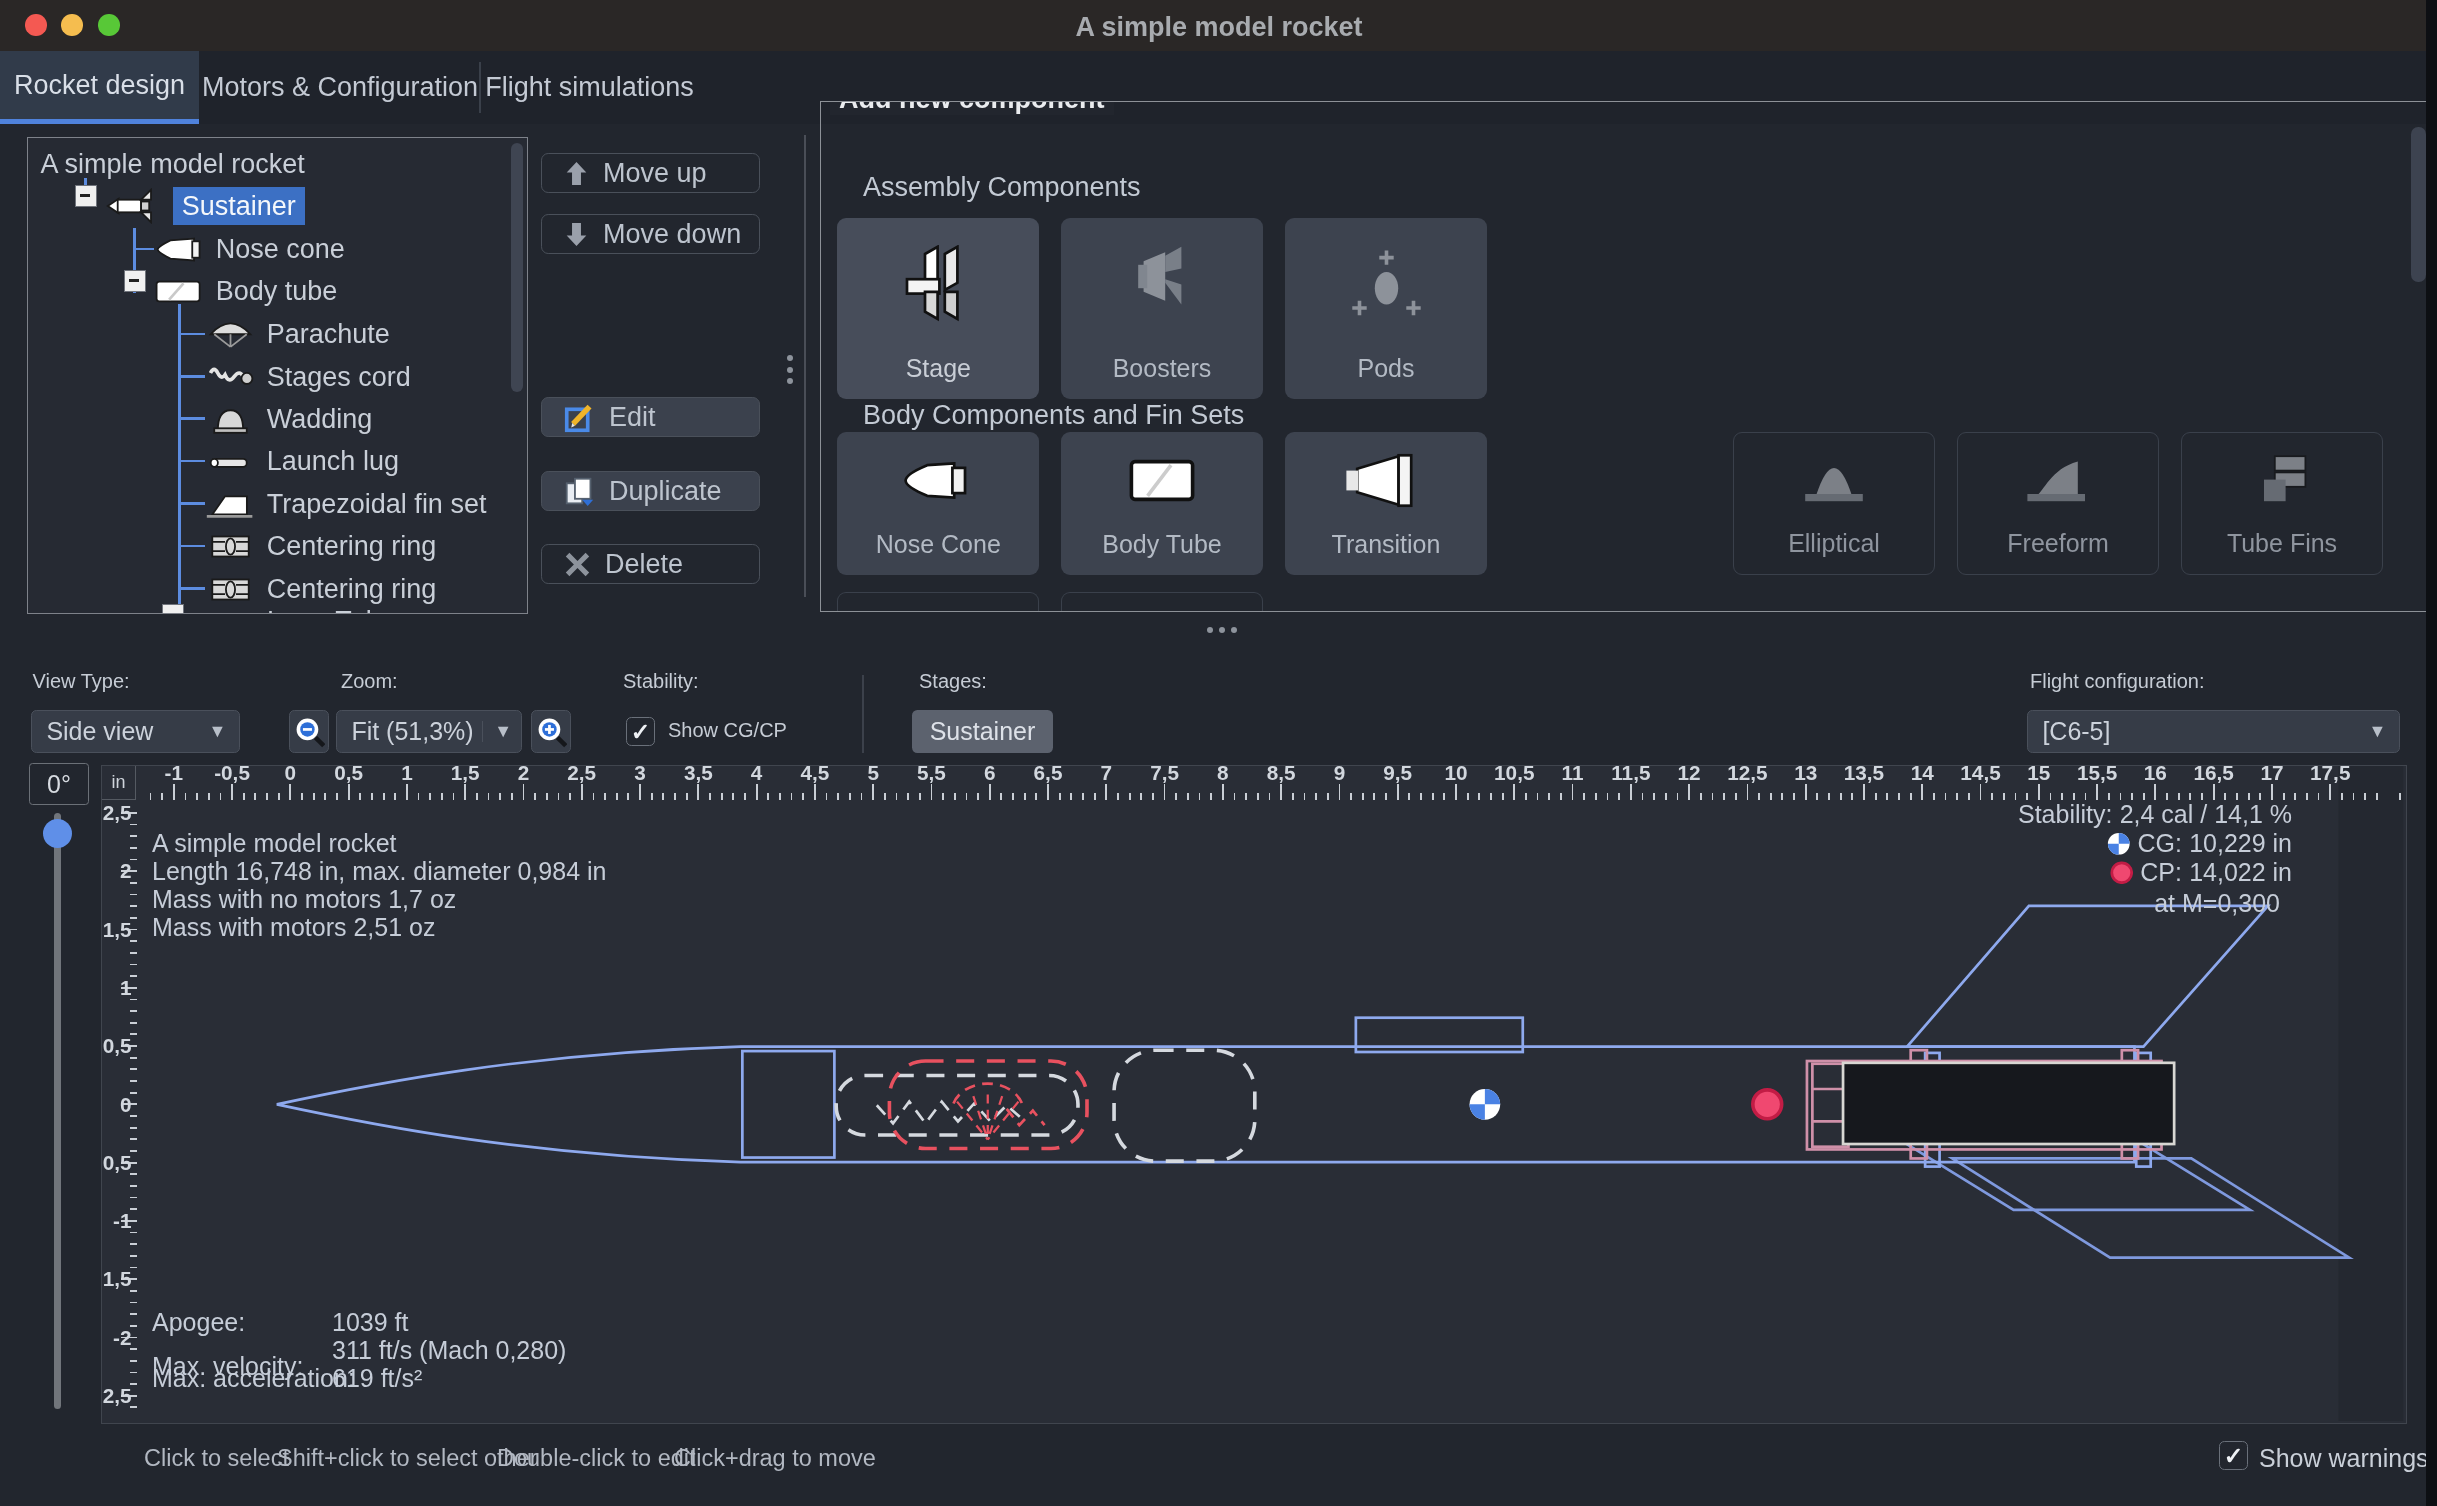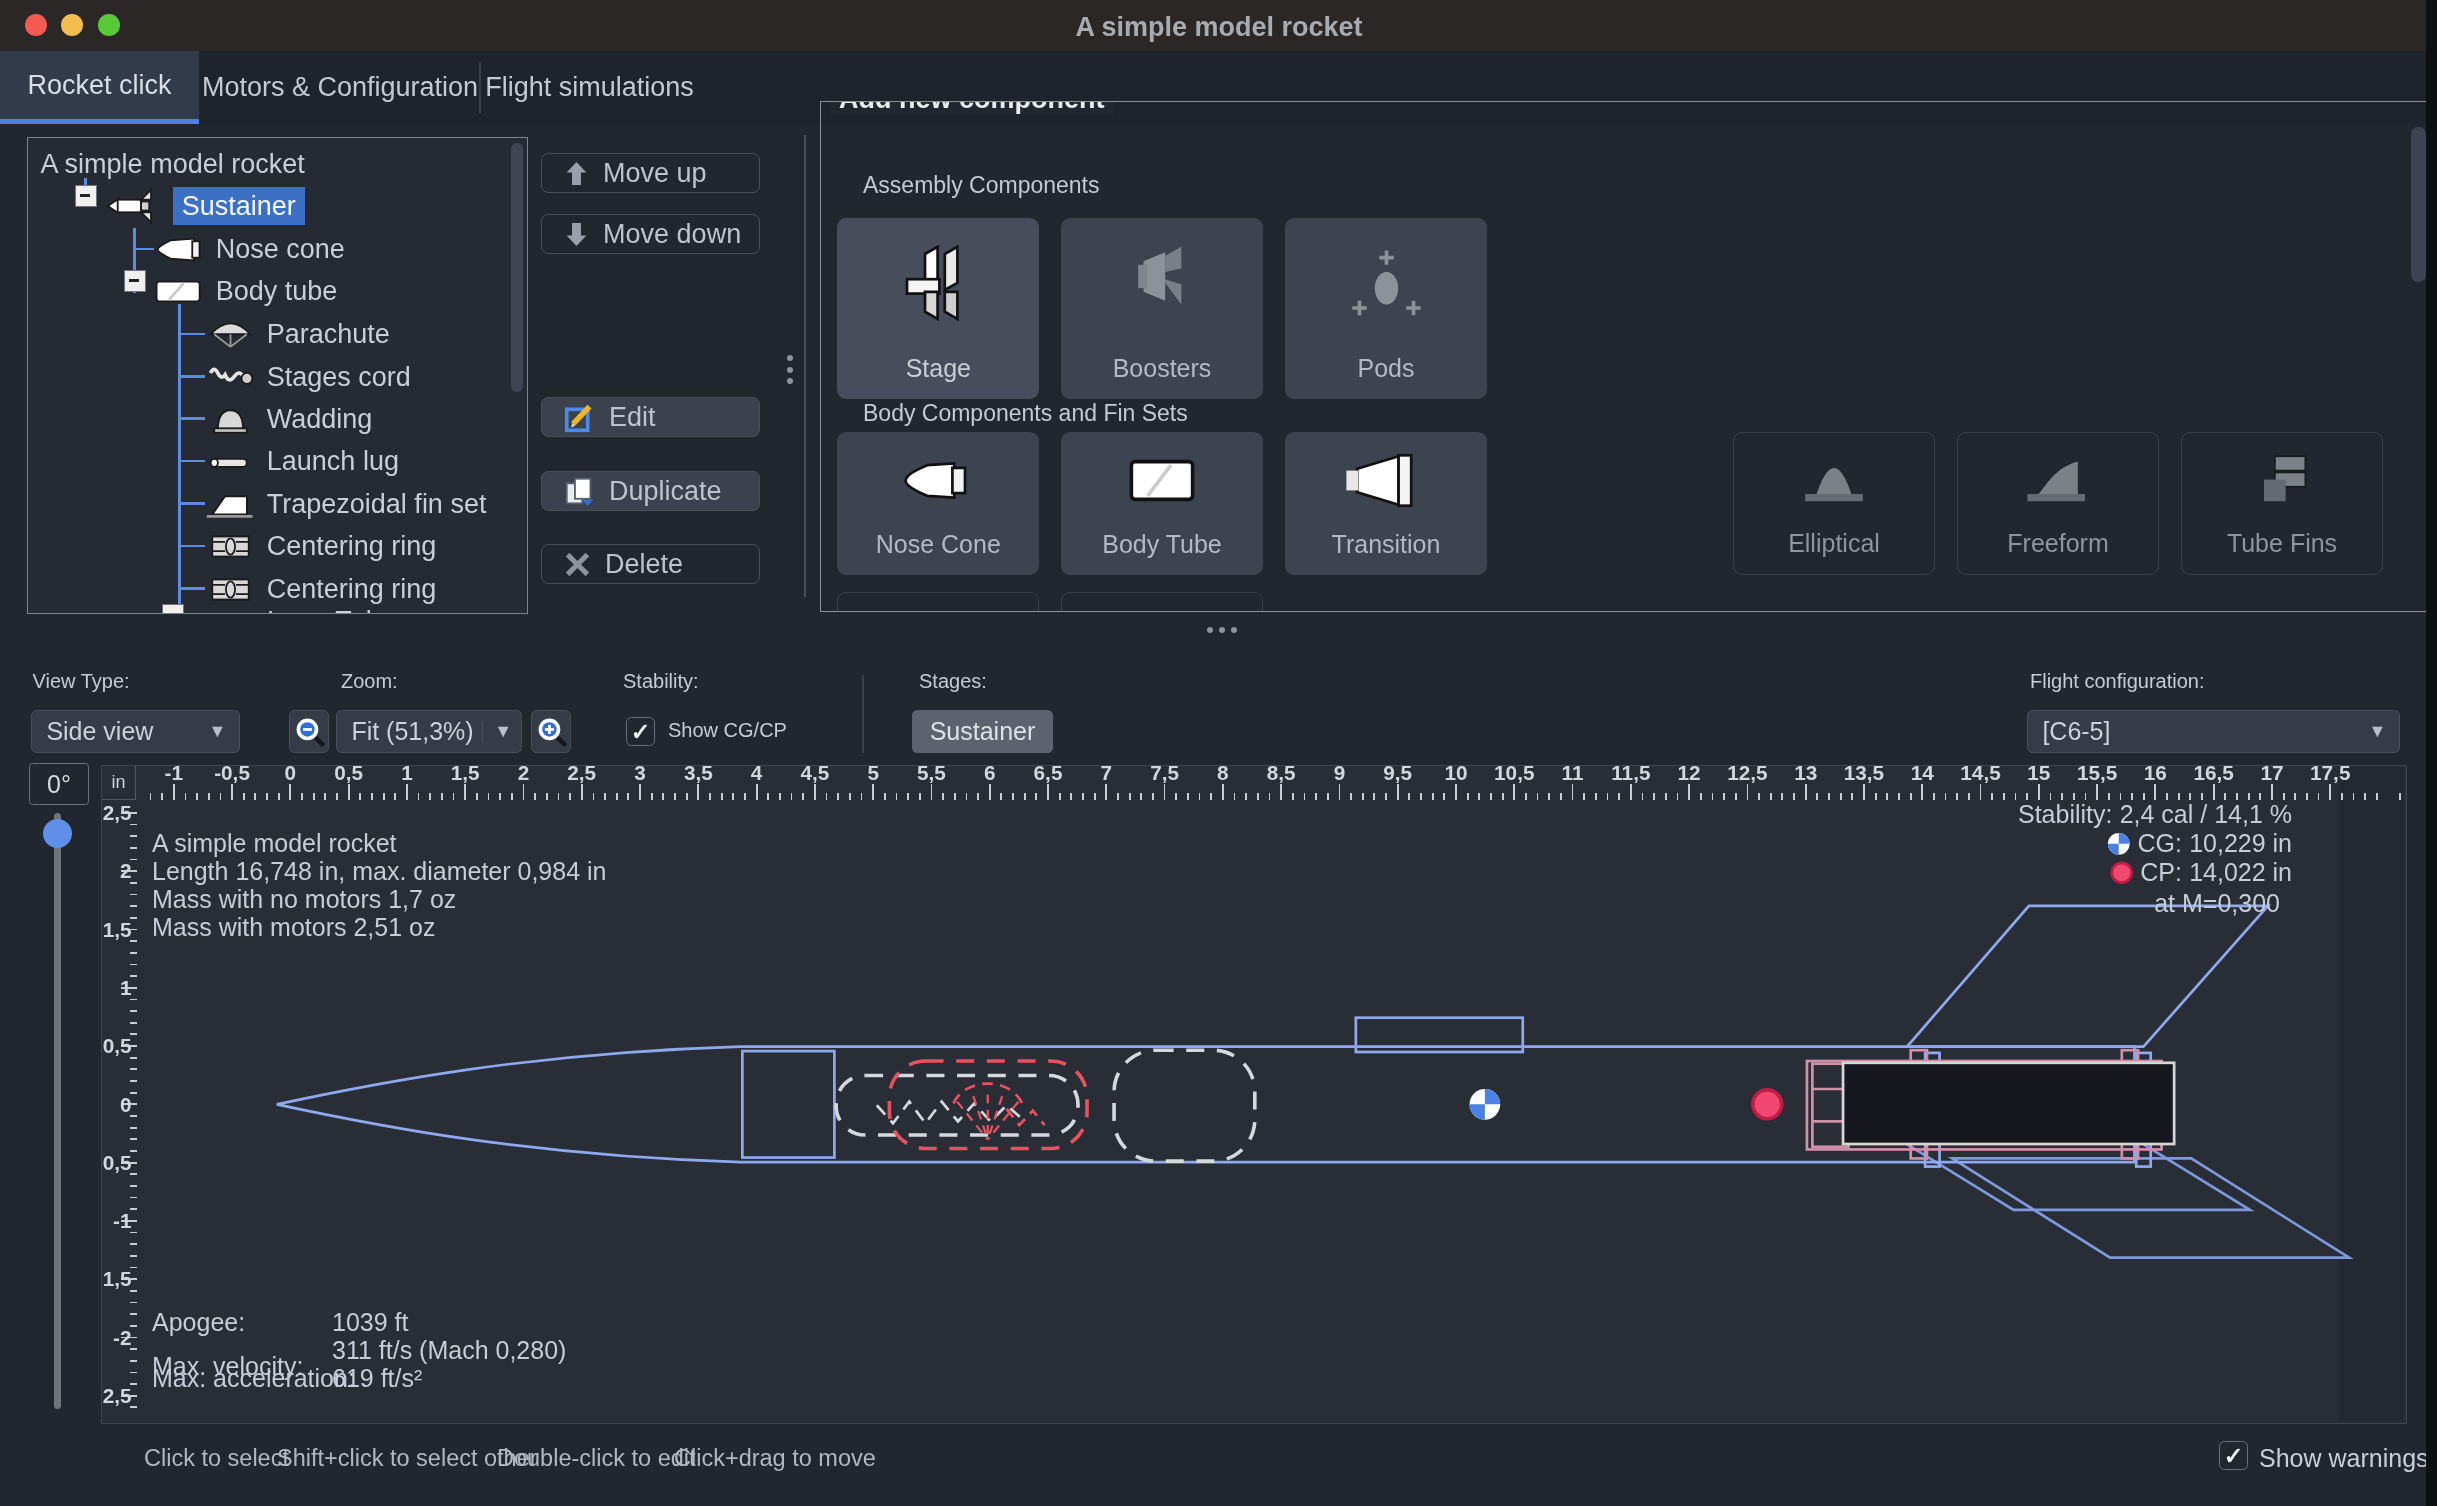--- a/index.html
+++ b/index.html
@@ -32,21 +32,21 @@
         box-sizing:border-box;display:flex;align-items:center;gap:14.4px;padding-left:21.7px;
         font-size:27px;color:#bdc4ce;background:transparent;}
   .abtn.fill{background:#3b414d;}
   .vdiv{left:804px;top:135px;width:1.8px;height:462px;background:#4a4e57;}
   .dot{position:absolute;width:6.3px;height:6.3px;border-radius:50%;background:#8d939c;}
   
   #addpanel{left:820px;top:101px;width:1614px;height:511px;border:1.8px solid #8d9197;
             box-sizing:border-box;overflow:hidden;}
   #addlegend{position:absolute;left:9px;top:-18px;padding:0 9px;background:#22262e;
              font-size:27px;font-weight:bold;color:#eaecef;white-space:nowrap;}
-  .sechead{position:absolute;font-size:23px;color:#c3cad4;}
+  .sechead{position:absolute;font-size:27px;color:#c3cad4;}
   .tile{position:absolute;width:202px;border-radius:9px;box-sizing:border-box;
         display:flex;flex-direction:column;align-items:center;justify-content:space-between;}
   .tile .tlabel{font-size:25px;margin-bottom:16.3px;}
   .tile.hl{background:#474d5a;}
   .tile.on{background:#3d434f;}
   .tile.off{background:transparent;border:1.8px solid #3a404b;}
   .tile.hl .tlabel{color:#c9ced6;}
   .tile.on .tlabel{color:#b3bac4;}
   .tile.off .tlabel{color:#8f959f;}
   .ticon{margin-bottom:auto;margin-top:auto;}
@@ -94,21 +94,21 @@
 
   <div class="abs" id="titlebar">
     <div class="tl" style="left:25px;background:#f45952"></div>
     <div class="tl" style="left:61px;background:#f5bd4f"></div>
     <div class="tl" style="left:98px;background:#58c837"></div>
     <div id="title">A simple model rocket</div>
   </div>
 
   <div class="abs" id="tabbar">
     <div class="tab sel" style="left:0;width:199px">
-        <span>Rocket click</span>
+        <span>Rocket design</span>
       </div>
     <div class="tab" style="left:199px;width:282px">
         <span>Motors &amp; Configuration</span>
       </div>
     <div class="tabdiv" style="left:479px"></div>
     <div class="tab" style="left:480px;width:219px">
         <span>Flight simulations</span>
       </div>
   </div>
 

